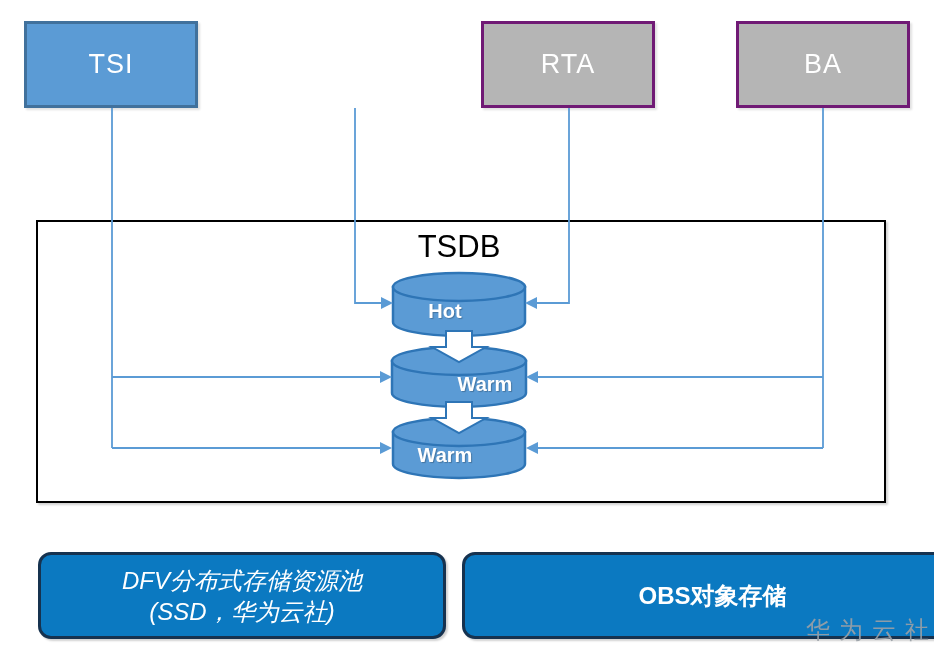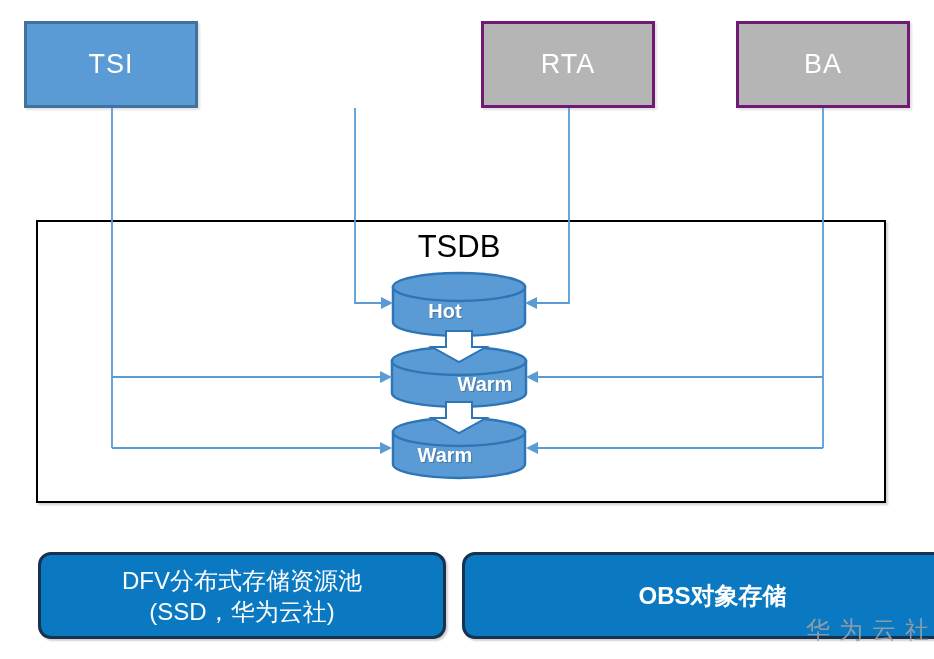--- a/index.html
+++ b/index.html
@@ -37,21 +37,21 @@
   .tier-label.warm{top:367px;margin-left:40px;}
   .tier-label.cold{top:438px;}
   
   .storage-box{
     position:absolute;top:552px;height:87px;box-sizing:border-box;
     background:#0b79c1;border:3px solid #16324f;border-radius:13px;
     display:flex;flex-direction:column;align-items:center;justify-content:center;
     color:#ffffff;font-size:24px;line-height:31px;text-align:center;
     box-shadow:2px 2px 2px rgba(0,0,0,0.18);
   }
-  .storage-box.left{left:38px;width:408px;}
+  .storage-box.left{left:38px;width:408px;font-style:italic;}
   .storage-box.right{left:462px;width:501px;font-weight:bold;}
   .watermark{
     position:absolute;left:806px;top:614px;font-size:24px;letter-spacing:9px;
     color:rgba(153,159,166,0.92);white-space:nowrap;z-index:5;
   }
 </style>
 </head>
 <body>
 
 <div class="canvas">

